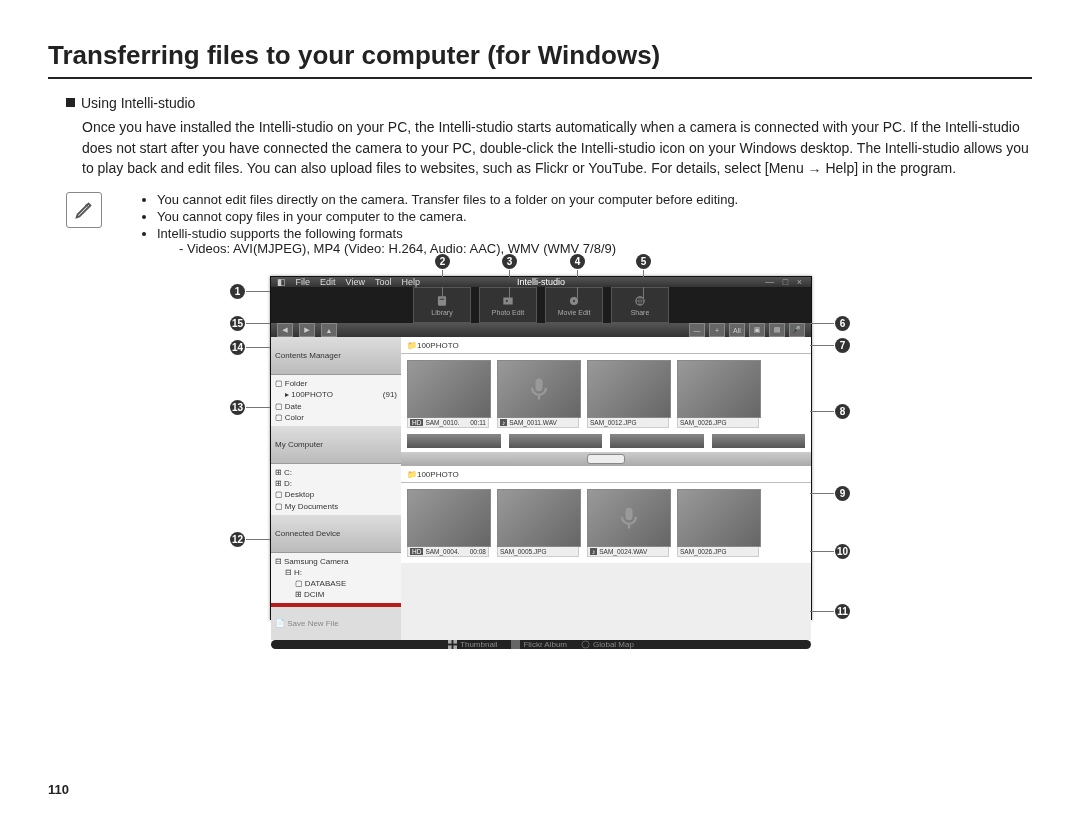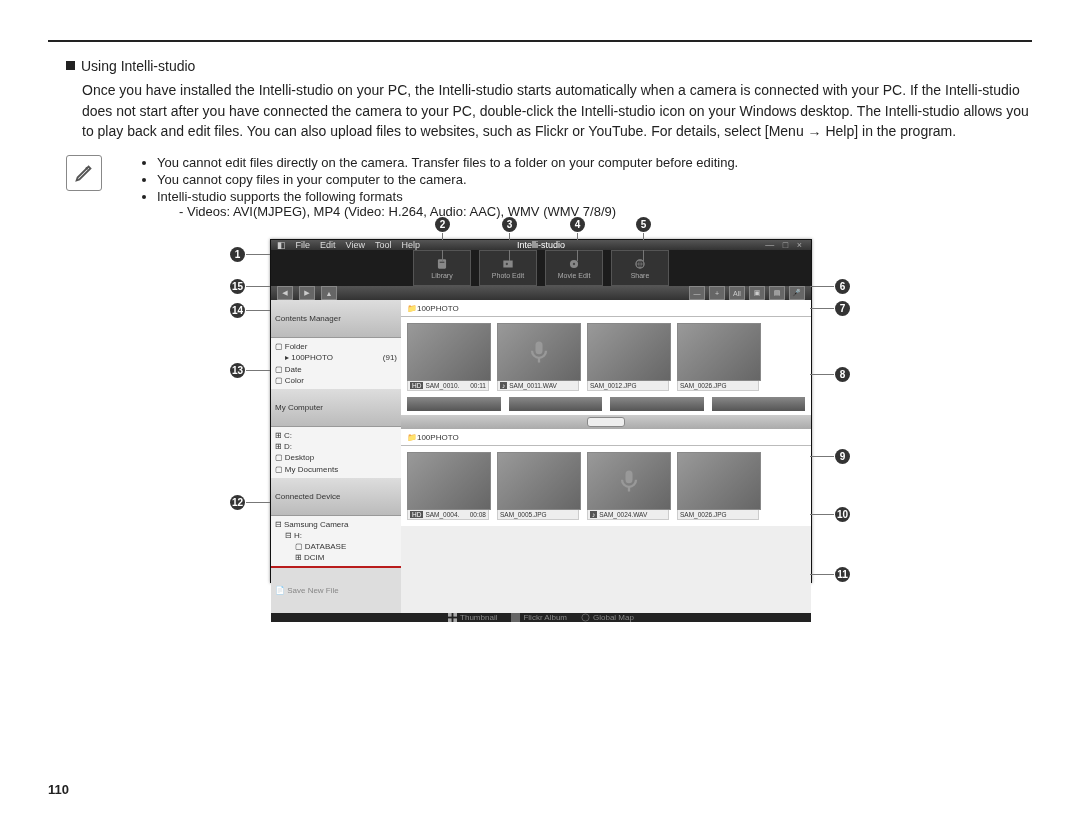--- a/index.html
+++ b/index.html
@@ -37,30 +37,31 @@
   .main{flex:1;display:flex;flex-direction:column;}
   .crumb{height:14px;background:#fff;border-bottom:1px solid #bbb;padding:1px 6px;font-size:8px;color:#333;display:flex;align-items:center;}
   .grid{background:#fff;padding:6px;display:flex;gap:8px;}
   .thumb{width:82px;}
   .thumb .img{width:82px;height:56px;background:linear-gradient(135deg,#999,#666);border:1px solid #888;position:relative;}
   .thumb .cap{background:#eee;border:1px solid #ccc;border-top:0;font-size:6.5px;padding:1px 2px;color:#333;display:flex;gap:2px;}
   .thumb .badge{background:#555;color:#fff;padding:0 2px;}
   .mic{display:flex;align-items:center;justify-content:center;background:#ddd;}
   .sep{height:14px;background:linear-gradient(#ccc,#aaa);display:flex;align-items:center;justify-content:center;}
   .sep .hndl{width:36px;height:8px;background:#eee;border:1px solid #888;border-radius:3px;}
-  .footer{height:24px;background:#222;color:#888;display:flex;align-items:center;justify-content:center;gap:14px;font-size:8px;}
+  .footer{height:24px;background:#222;color:#888;display:flex;align-items:center;justify-content:center;gap:14px;font-size:8px;border-radius:6px;}
   .footer .f{display:flex;align-items:center;gap:3px;}
   .footer svg{width:9px;height:9px;}
-  .save{background:#ddd;border-top:2px solid #b91c1c;padding:18px 4px;color:#888;font-size:8px;}
+  .save{background:#ddd;border-top:4px solid #b91c1c;padding:12px 4px;color:#888;font-size:8px;}
   .pgnum{position:absolute;left:48px;bottom:18px;font-size:13px;font-weight:bold;}
 </style>
 </head>
 <body>
 
 <div class="page">
+  <h1>Transferring files to your computer (for Windows)</h1>
   <div class="hr"></div>
 
   <p class="para">
     <span class="sq"></span><span>Using Intelli-studio</span>
   </p>
   <div class="desc">Once you have installed the Intelli-studio on your PC, the Intelli-studio starts automatically when a camera is connected with your PC. If the Intelli-studio does not start after you have connected the camera to your PC, double-click the Intelli-studio icon on your Windows desktop. The Intelli-studio allows you to play back and edit files. You can also upload files to websites, such as Flickr or YouTube. For details, select [Menu → Help] in the program.</div>
 
   <div class="note-row">
     <div class="note-icon">
       <svg viewBox="0 0 24 24" width="22" height="22" fill="none" stroke="#555" stroke-width="2">

